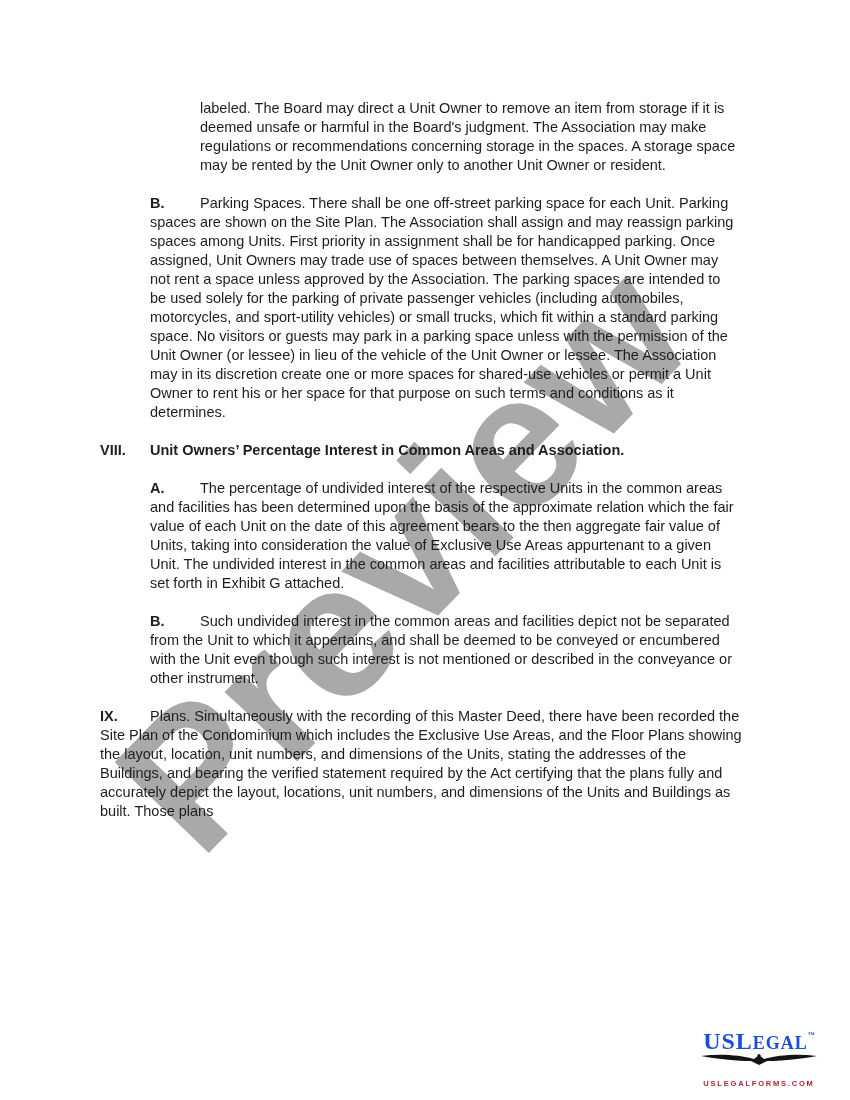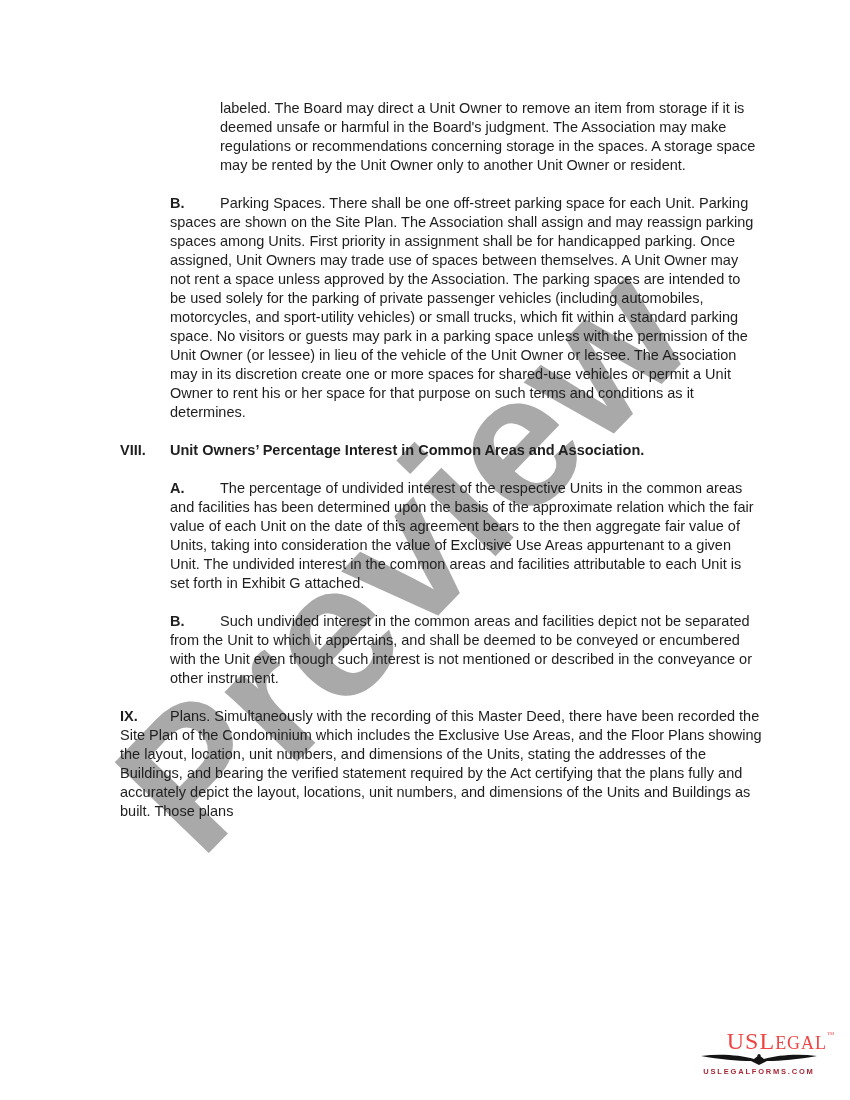--- a/index.html
+++ b/index.html
@@ -24,21 +24,20 @@
     color: #a9a9a9;
     z-index: 0;
     white-space: nowrap;
     user-select: none;
   }
   .content {
     position: relative;
     z-index: 1;
     padding: 99px 0 0 100px;
     width: 650px;
-    margin-left: 20px;
   }
   .content p {
     font-size: 14.5px;
     line-height: 19px;
     color: #1e1e1e;
     margin: 0 0 19px 0;
     text-align: left;
   }
   .indent1 { margin-left: 50px !important; width: 590px; }
   .indent2 { margin-left: 100px !important; width: 545px; }
@@ -50,38 +49,37 @@
   .logo {
     position: absolute;
     top: 1024px;
     right: 16px;
     width: 150px;
     text-align: center;
     z-index: 1;
   }
   .logo-word {
     font-family: "Liberation Serif", serif;
-    font-weight: normal;
-    color: #ef4444;
+    font-weight: bold;
+    color: #1d4ed8;
     line-height: 22px;
     letter-spacing: 1px;
     white-space: nowrap;
-    text-align: right;
   }
   .logo-word .big { font-size: 24px; }
   .logo-word .small { font-size: 18px; }
   .logo-word .tm { font-size: 7px; vertical-align: 12px; letter-spacing: 0; }
   .logo-eagle { margin: -2px auto 0 auto; display: block; }
   .logo-site {
     font-family: "Liberation Sans", sans-serif;
     font-size: 7.5px;
     font-weight: bold;
     letter-spacing: 1.8px;
     color: #a72836;
-    margin-top: 1px;
+    margin-top: 13px;
     white-space: nowrap;
   }
 </style>
 </head>
 <body>
 
 <div class="page">
 
   <div class="watermark">Preview</div>
 

